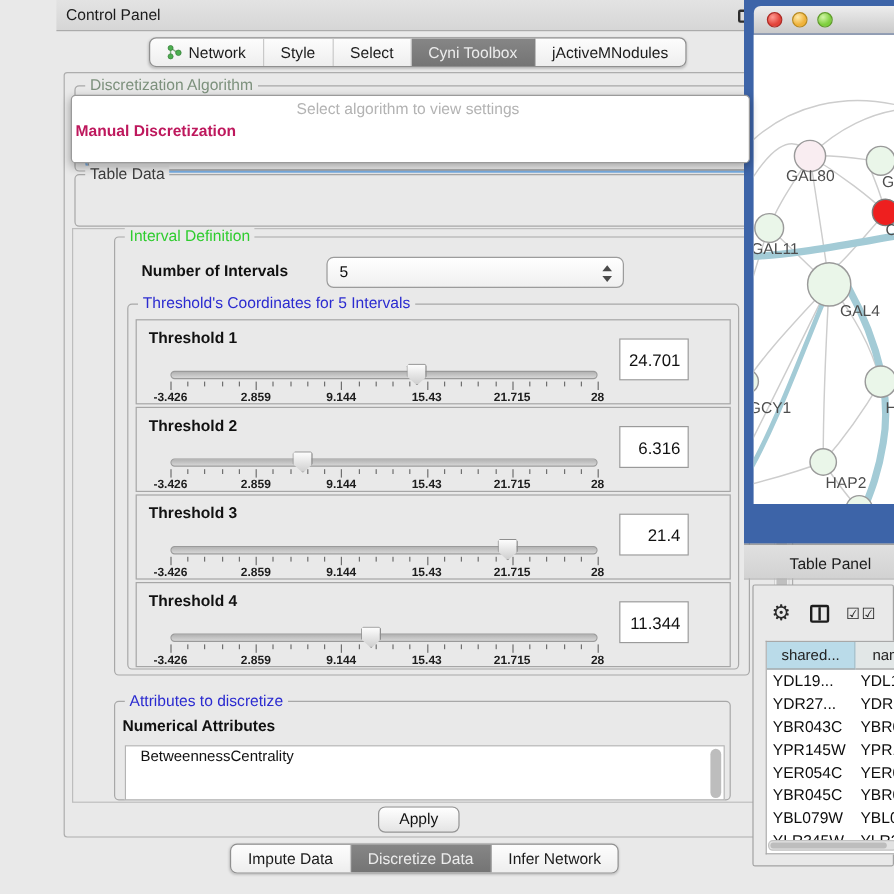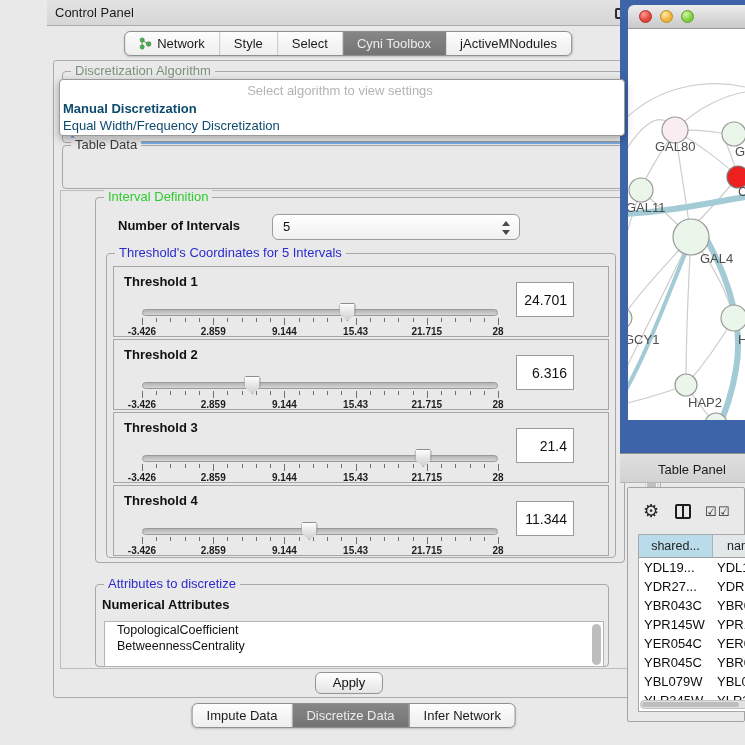--- a/index.html
+++ b/index.html
@@ -45,21 +45,21 @@
   .stepper:before { top:1px; border-bottom:5px solid #4a4a4a; }
   .stepper:after  { bottom:1px; border-top:5px solid #4a4a4a; }
   .focus-ring { box-shadow:0 0 0 2px #79aee4; }
 
   
   #algo-popup { position:absolute; left:12px; top:79px; width:566px; height:57px;
     background:#ffffff; border:1px solid #9a9a9a; border-radius:4px;
     box-shadow:0 3px 8px rgba(0,0,0,.32); z-index:40; }
   #algo-prompt { position:absolute; left:30px; top:3px; width:500px; text-align:center;
     font-size:13px; color:#b3b3b3; }
-  .algo-item { position:absolute; left:3px; font-size:13px; color:#0c4a6e; white-space:nowrap; }
+  .algo-item { position:absolute; left:3px; font-size:13px; color:#be185d; white-space:nowrap; }
 
   
   #viewport { position:absolute; left:6px; top:129px; width:586px; height:479px;
     border:1px solid #bdbdbd; background:#e9e9e9; }
   #vscroll { position:absolute; right:-13px; top:0; width:13px; height:479px;
     background:#f6f6f6; border:1px solid #d2d2d2; }
   #vscroll-thumb { position:absolute; left:1px; top:14px; width:9px; height:452px;
     background:#bfbfbf; border-radius:5px; }
 
   
@@ -352,38 +352,36 @@
     <div class="th-value">11.344</div>
   </div>
             </div>
         </div>
       </div>
 
       <div class="group" style="left:34px; top:393px; width:514px; height:83px;">
         <span class="group-label lbl-blue">Attributes to discretize</span>
         <span class="abs" style="left:6px; top:12px; font-size:13px; font-weight:bold; color:#111;">Numerical Attributes</span>
         <div id="attr-list">
-            <div class="attr-item">TopologicalCoefficient</div>
             <div class="attr-item">BetweennessCentrality</div>
             <div id="attr-scroll"></div>
         </div>
       </div>
 
       <div id="vscroll">
         <div id="vscroll-thumb"></div>
       </div>
     </div>
 
     <div id="apply-btn">Apply</div>
   </div>
 
   <div id="algo-popup">
     <div id="algo-prompt">Select algorithm to view settings</div>
     <div class="algo-item" style="top:21px; font-weight:bold;">Manual Discretization</div>
-    <div class="algo-item" style="top:38px;">Equal Width/Frequency Discretization</div>
   </div>
 
   <div id="bottom-tabs" class="seg-bar">
     <div class="seg">
         <span>Impute Data</span>
       </div>
     <div class="seg selected">
         <span>Discretize Data</span>
       </div>
     <div class="seg">

